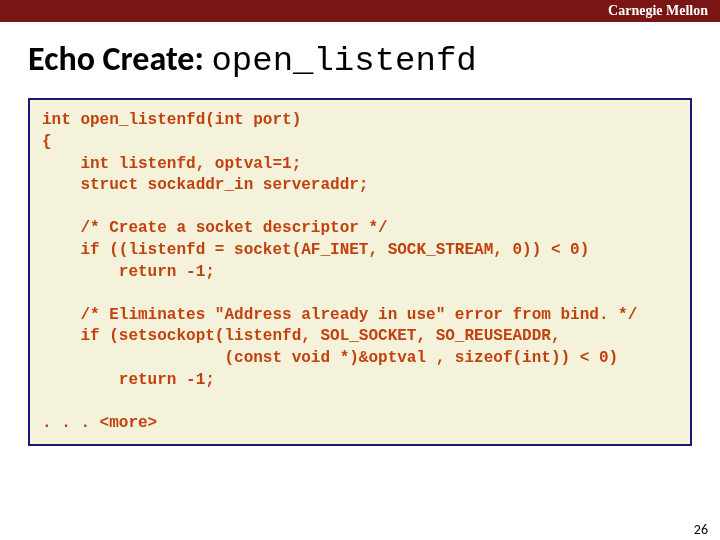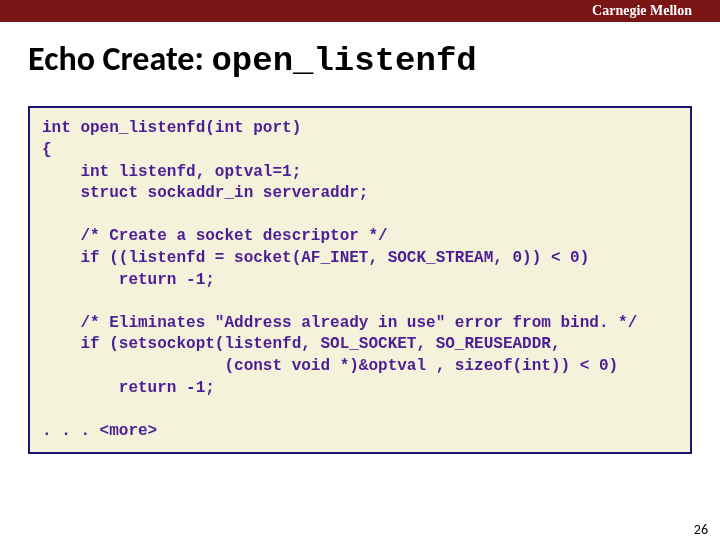--- a/index.html
+++ b/index.html
@@ -13,53 +13,53 @@
     position: relative;
   }
   .header-bar {
     background: #8a1f1f;
     background: #7a1515;
     height: 22px;
     width: 100%;
     display: flex;
     align-items: center;
     justify-content: flex-end;
-    padding-right: 28px;
+    padding-right: 12px;
     box-sizing: border-box;
   }
   .header-label {
     color: #ffffff;
     font-weight: bold;
     font-size: 14px;
     font-family: 'Times New Roman', serif;
   }
   .title-wrap {
     padding: 18px 28px 14px 28px;
   }
   .title {
     font-family: Calibri, Arial, sans-serif;
     font-weight: 700;
     font-size: 34px;
     color: #000000;
     line-height: 1.1;
   }
   .title-code {
     font-family: "Courier New", monospace;
-    font-weight: bold;
+    font-weight: normal;
   }
   .code-box {
-    margin: 12px 28px;
+    margin: 4px 28px;
     border: 2px solid #191970;
     background: #f4f2db;
     padding: 10px 12px 10px 12px;
     font-family: "Courier New", monospace;
     font-size: 16px;
     line-height: 1.35;
     white-space: pre;
-    color: #4c1d95;
+    color: #c2410c;
     font-weight: bold;
   }
   .page-num {
     position: absolute;
     right: 12px;
     bottom: 2px;
     font-family: Calibri, Arial, sans-serif;
     font-size: 14px;
     color: #000;
   }

